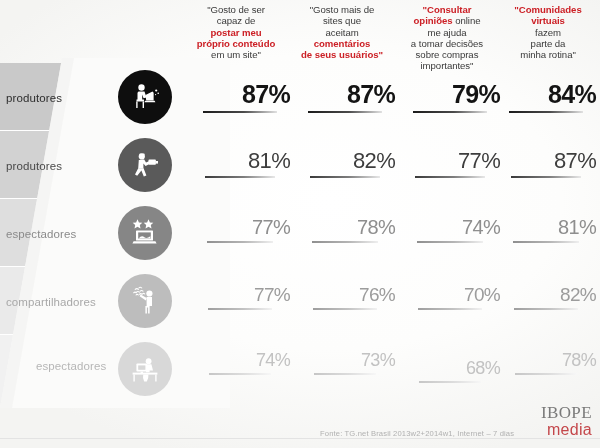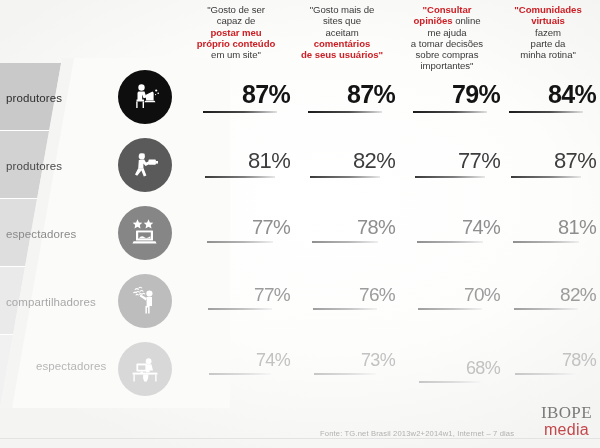--- a/index.html
+++ b/index.html
@@ -153,21 +153,21 @@
     top: 429px;
     font-size: 7.6px;
     color: #b0b0b0;
     letter-spacing: .15px;
     white-space: nowrap;
   }
   .logo {
     position: absolute;
     right: 8px;
     top: 404px;
-    text-align: center;
+    text-align: right;
     line-height: 1;
   }
   .logo .mark {
     display: block;
     font-family: "Liberation Serif", serif;
     font-size: 17px;
     color: #7a7a7a;
     letter-spacing: .4px;
   }
   .logo .sub {

